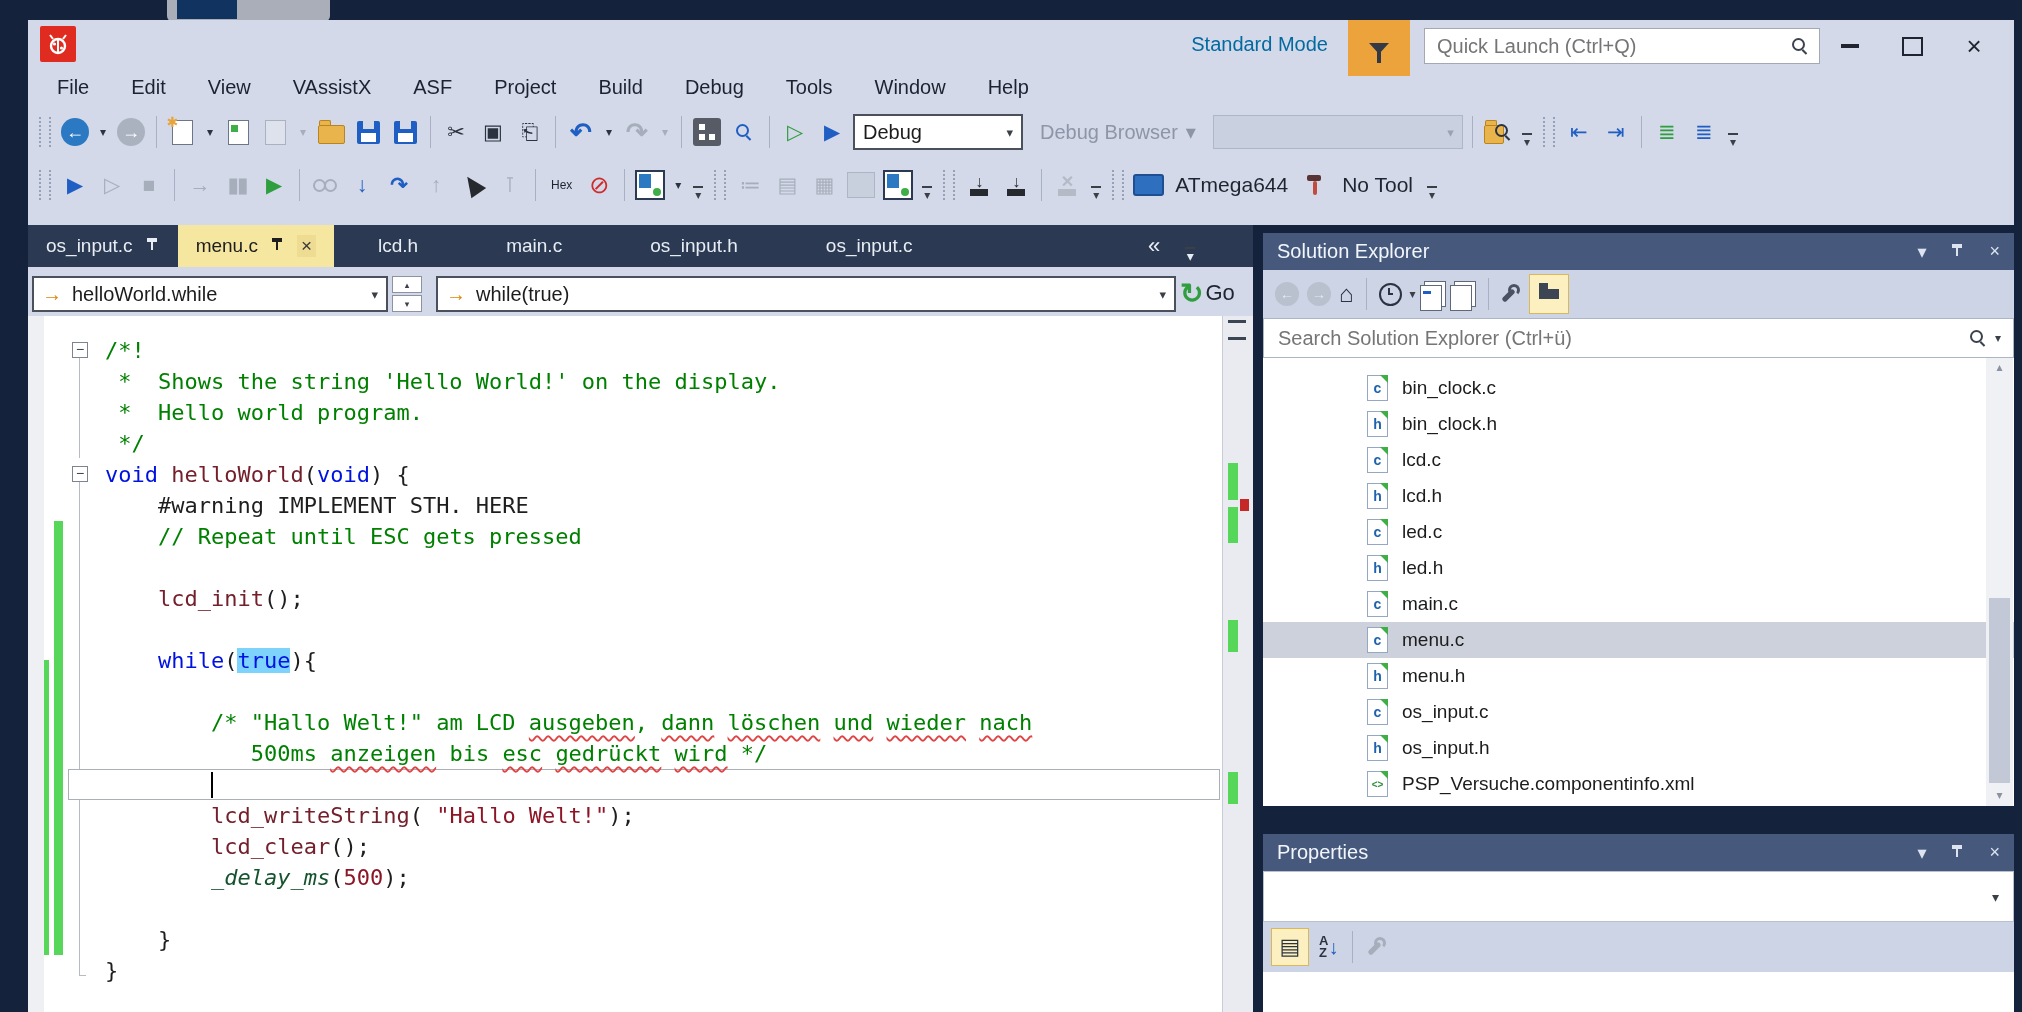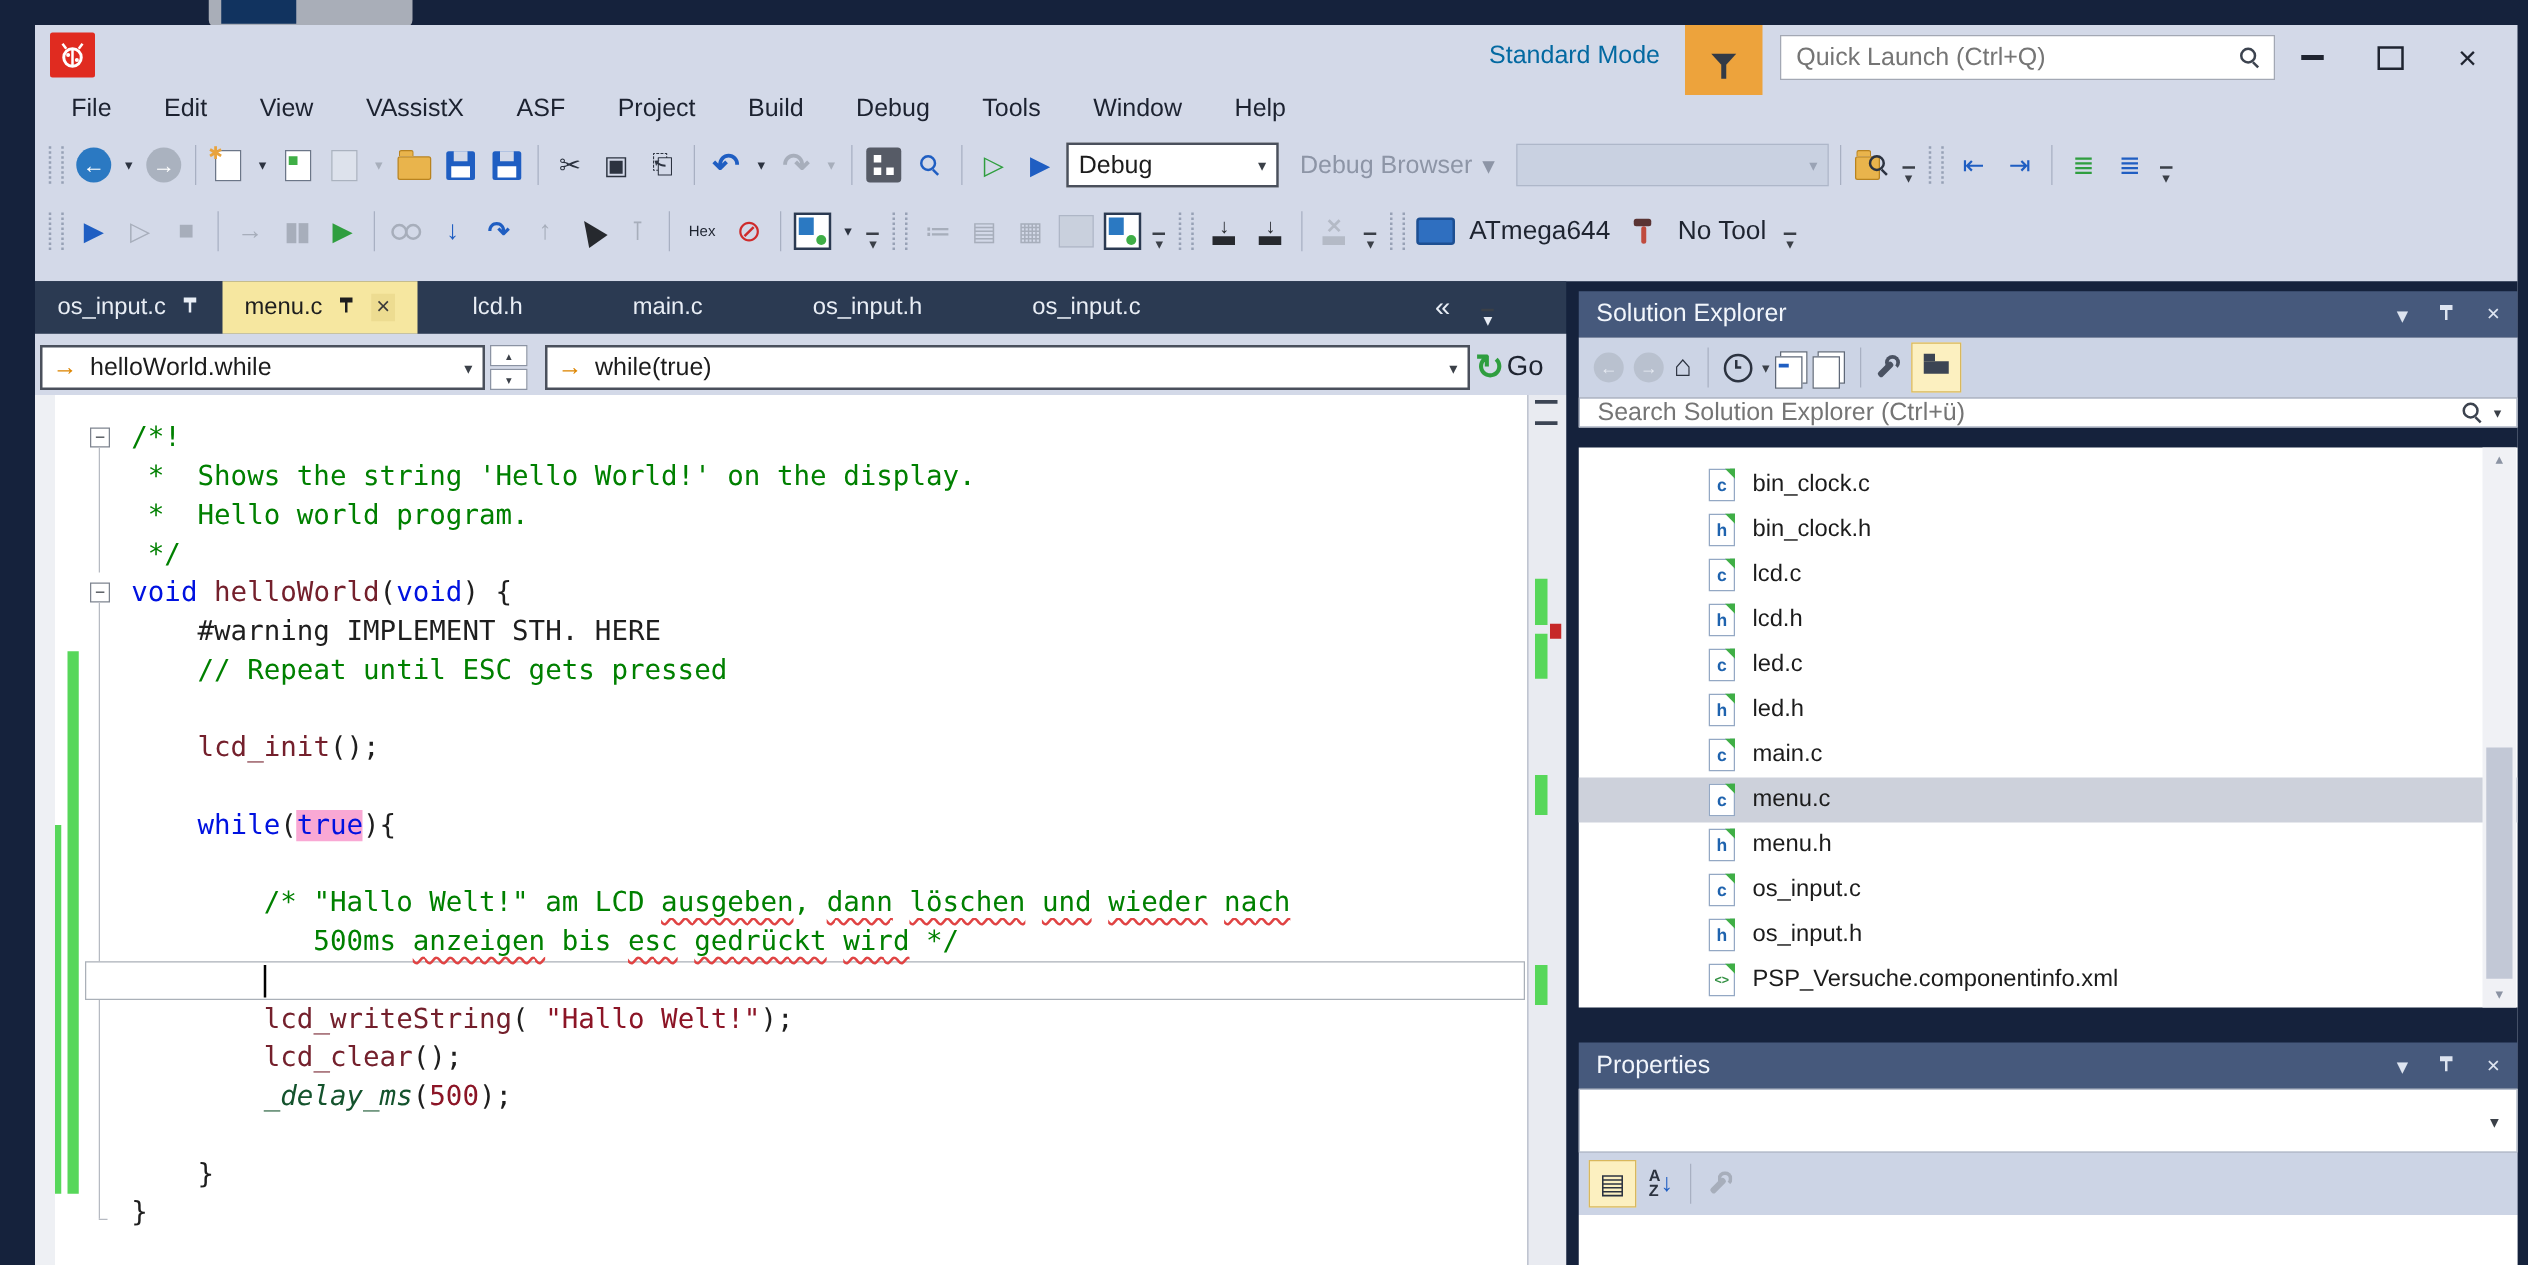--- a/index.html
+++ b/index.html
@@ -128,21 +128,21 @@
   .foldline{left:51px;width:1px;background:#b6bac2;}
   .fl1{top:338px;height:100px;}
   .fl2{top:462px;height:493px;}
   .foldcorner{left:51px;top:955px;width:7px;height:1px;background:#b6bac2;}
   .curline{left:40px;top:749px;width:1152px;height:31px;border:1px solid #aab0b8;background:#fff;box-sizing:border-box;}
   .caret{left:183px;top:752px;width:2px;height:26px;background:#000;}
   .code{left:77px;top:315px;width:1110px;}
   .cl{height:31px;white-space:pre;font-family:"DejaVu Sans Mono",monospace;font-size:22px;line-height:31px;}
   .tk-tx{color:#1e1e1e;} .tk-cm{color:#008000;}
   .tk-cmq{color:#008000;text-decoration:underline wavy #e04343 1.5px;text-underline-offset:5px;}
-  .tk-kw{color:#0012e0;} .tk-kwh{color:#0012e0;background:#f9a8d4;}
+  .tk-kw{color:#0012e0;} .tk-kwh{color:#0012e0;background:#7dd3fc;}
   .tk-fn{color:#74202c;} .tk-fnit{color:#14532d;font-style:italic;}
   .tk-str{color:#8c1526;} .tk-num{color:#8c1526;}
   
   .scrollstrip{left:1194px;top:296px;width:31px;height:696px;background:#e9ebf1;border-left:1px solid #c6ccd8;box-sizing:border-box;}
   .sgrip{left:1200px;top:300px;width:18px;height:14px;border-top:3px solid #3c4554;border-bottom:3px solid #3c4554;}
   .smark{left:1200px;width:10px;background:#57d75a;}
   .sm1{top:443px;height:37px;} .sm2{top:487px;height:36px;} .sm3{top:600px;height:32px;} .sm4{top:752px;height:32px;}
   .smred{left:1212px;top:479px;width:9px;height:12px;background:#c62828;}
   
   .panel-title{width:751px;height:37px;background:#46597c;display:flex;align-items:center;
@@ -163,21 +163,21 @@
   .wrench{position:relative;width:20px;height:20px;color:#4a5262;}
   .wrench::before{content:"";position:absolute;left:0px;top:9px;width:15px;height:5px;background:currentColor;
                   transform:rotate(-45deg);border-radius:2px;}
   .wrench::after{content:"";position:absolute;right:1px;top:0;width:6px;height:6px;border:3px solid currentColor;
                  border-radius:50%;border-bottom-color:transparent;}
   .wrench.dis{color:#a7aebb;}
   .toggle-hl{width:38px;height:38px;background:#fcf0c0;border:1px solid #d9b85c;display:inline-flex;
              align-items:center;justify-content:center;}
   .previcon{width:20px;height:10px;background:#3c4554;position:relative;}
   .previcon::before{content:"";position:absolute;left:0;top:-6px;width:9px;height:6px;background:#3c4554;}
-  .sesearch{left:1235px;top:298px;width:751px;height:24px;background:#fff;border:1px solid #aeb6c6;
+  .sesearch{left:1235px;top:298px;width:751px;height:40px;background:#fff;border:1px solid #aeb6c6;
             box-sizing:border-box;display:flex;align-items:center;padding:0 12px;gap:8px;}
   .sesearch input{flex:1;border:none;outline:none;font-size:20px;color:#5a6372;background:transparent;
                   font-family:"Liberation Sans",sans-serif;}
   .setree{left:1235px;top:338px;width:751px;height:448px;background:#fff;padding-top:12px;box-sizing:border-box;}
   .trow{height:36px;display:flex;align-items:center;gap:14px;padding-left:104px;font-size:19px;color:#1c1c1c;}
   .trow.sel{background:#cdd1db;}
   .ficon{width:21px;height:26px;background:#fff;border:1px solid #94a8c4;position:relative;display:inline-flex;
          align-items:center;justify-content:center;font-weight:bold;font-size:14px;color:#1f63ae;box-sizing:border-box;flex:none;}
   .ficon::after{content:"";position:absolute;top:-1px;right:-1px;border:4px solid #3fae46;
                 border-left-color:transparent;border-bottom-color:transparent;}

